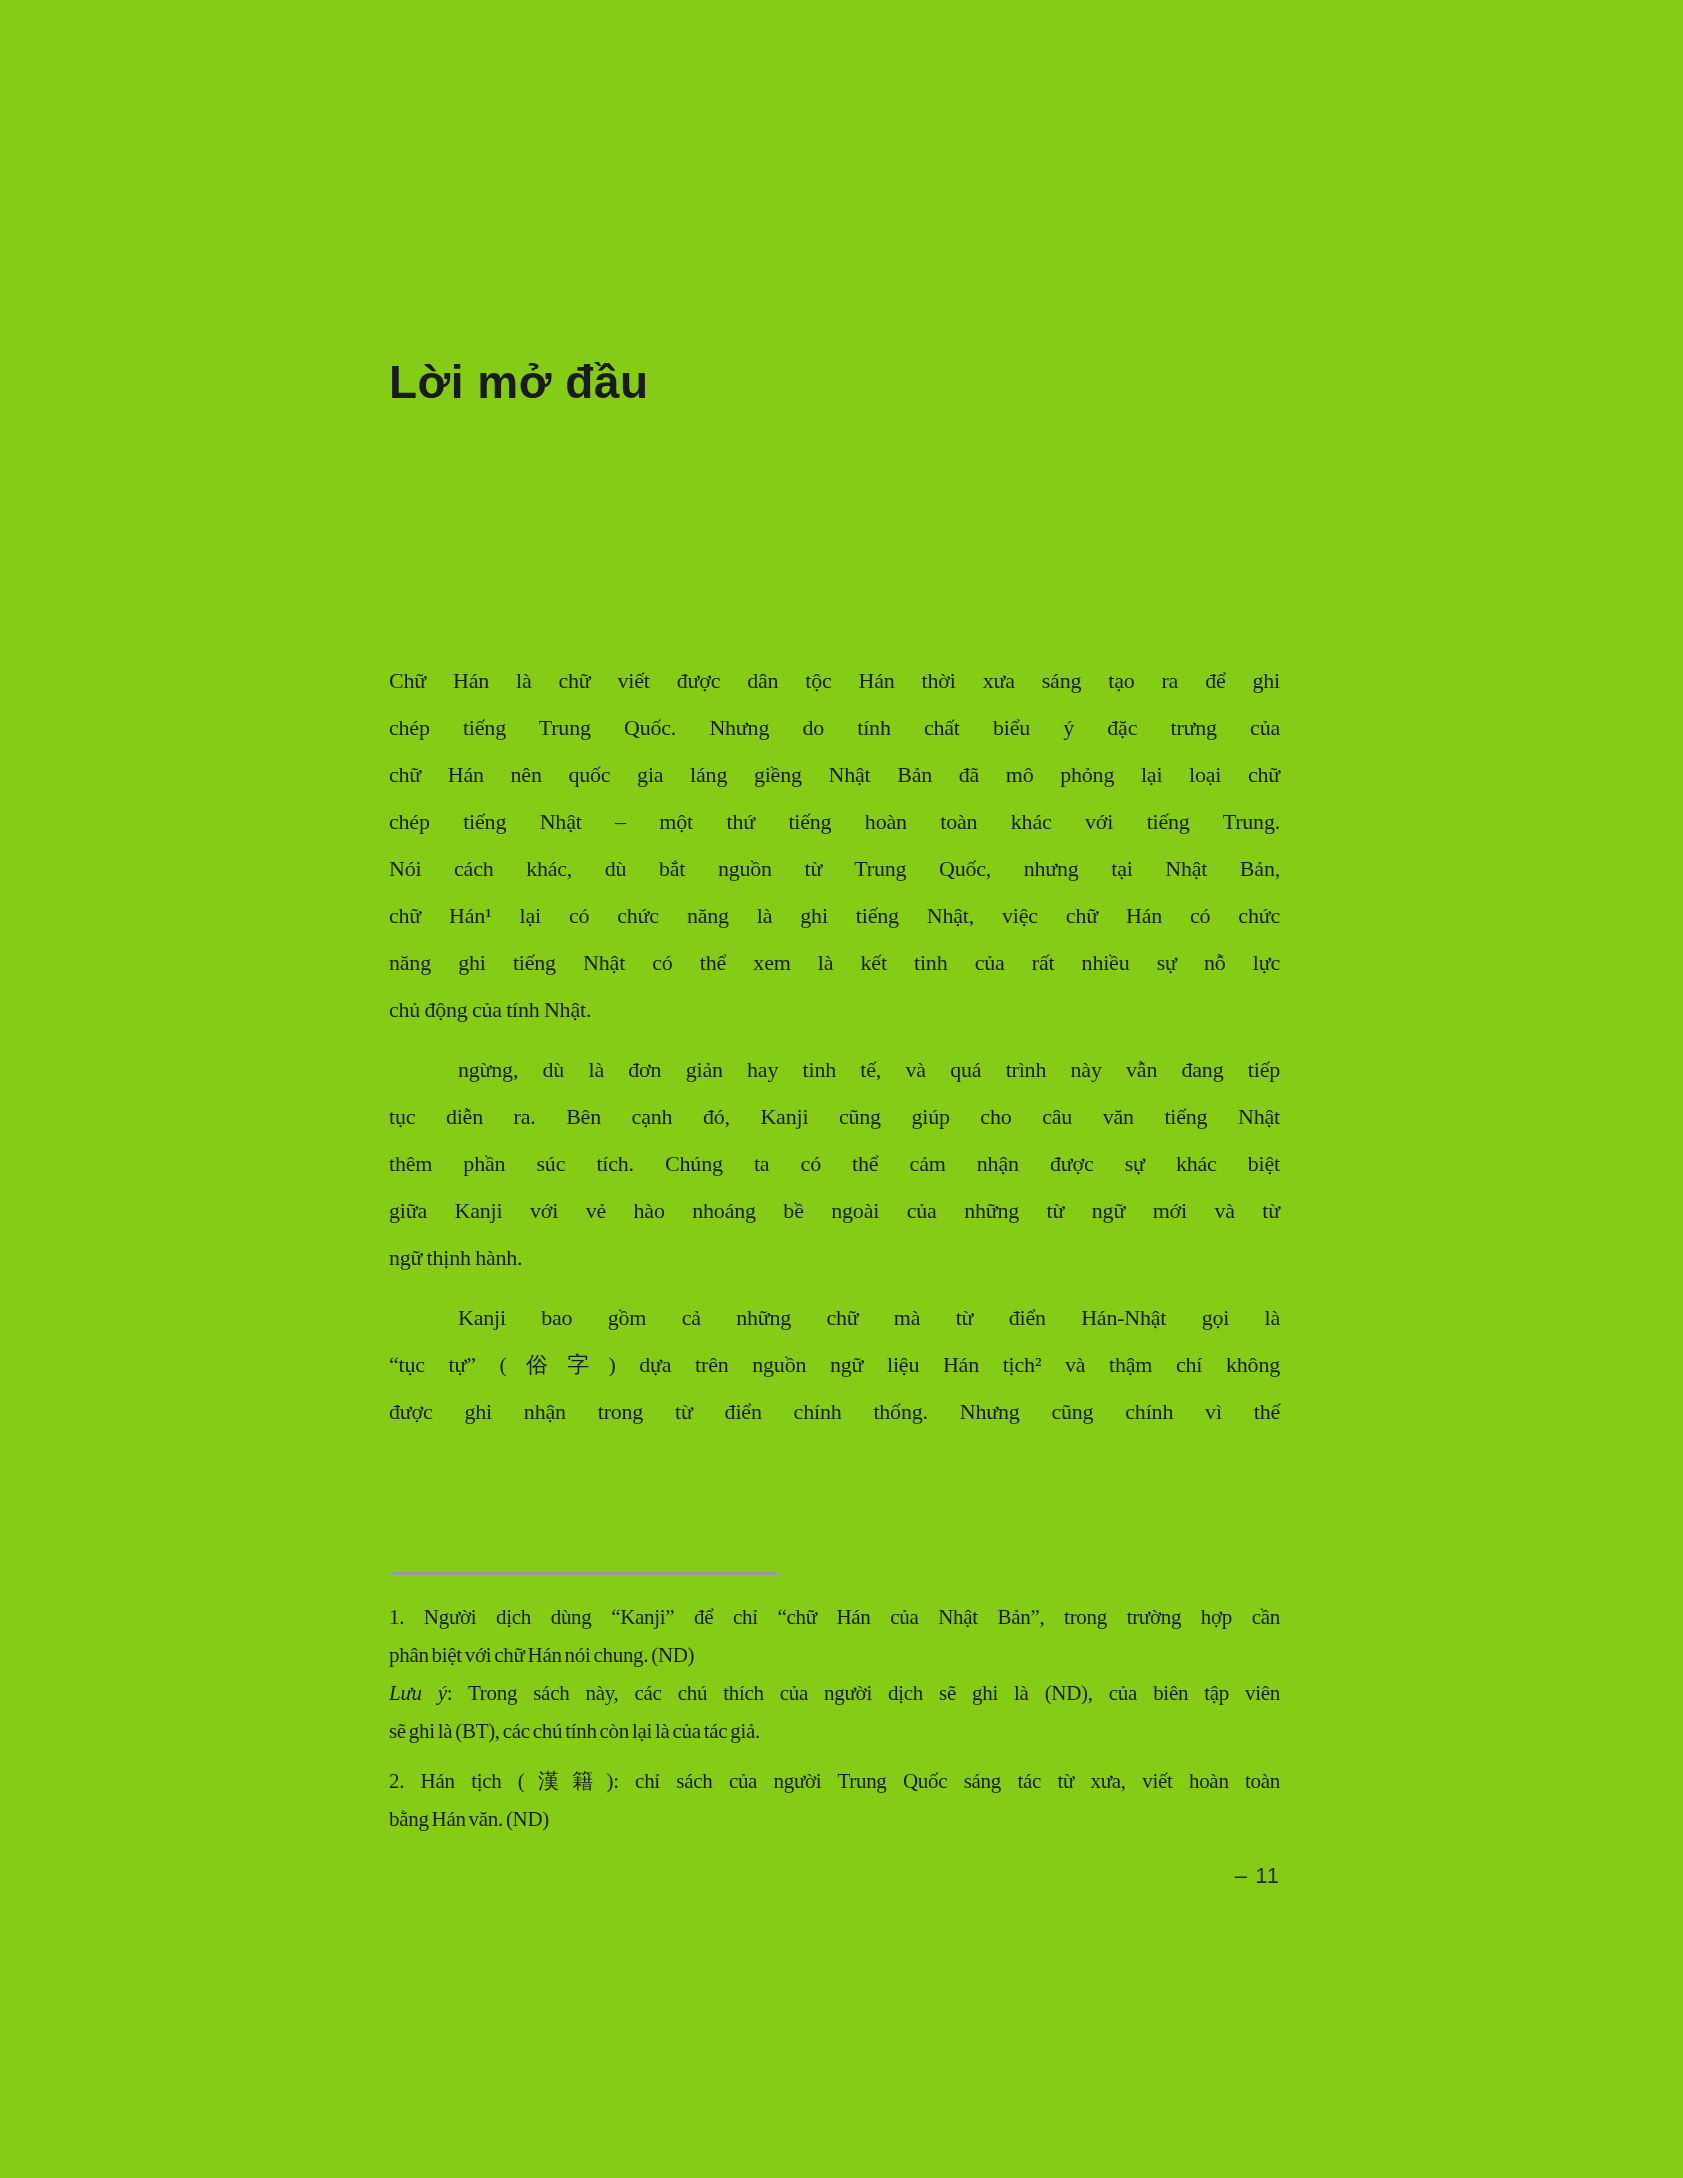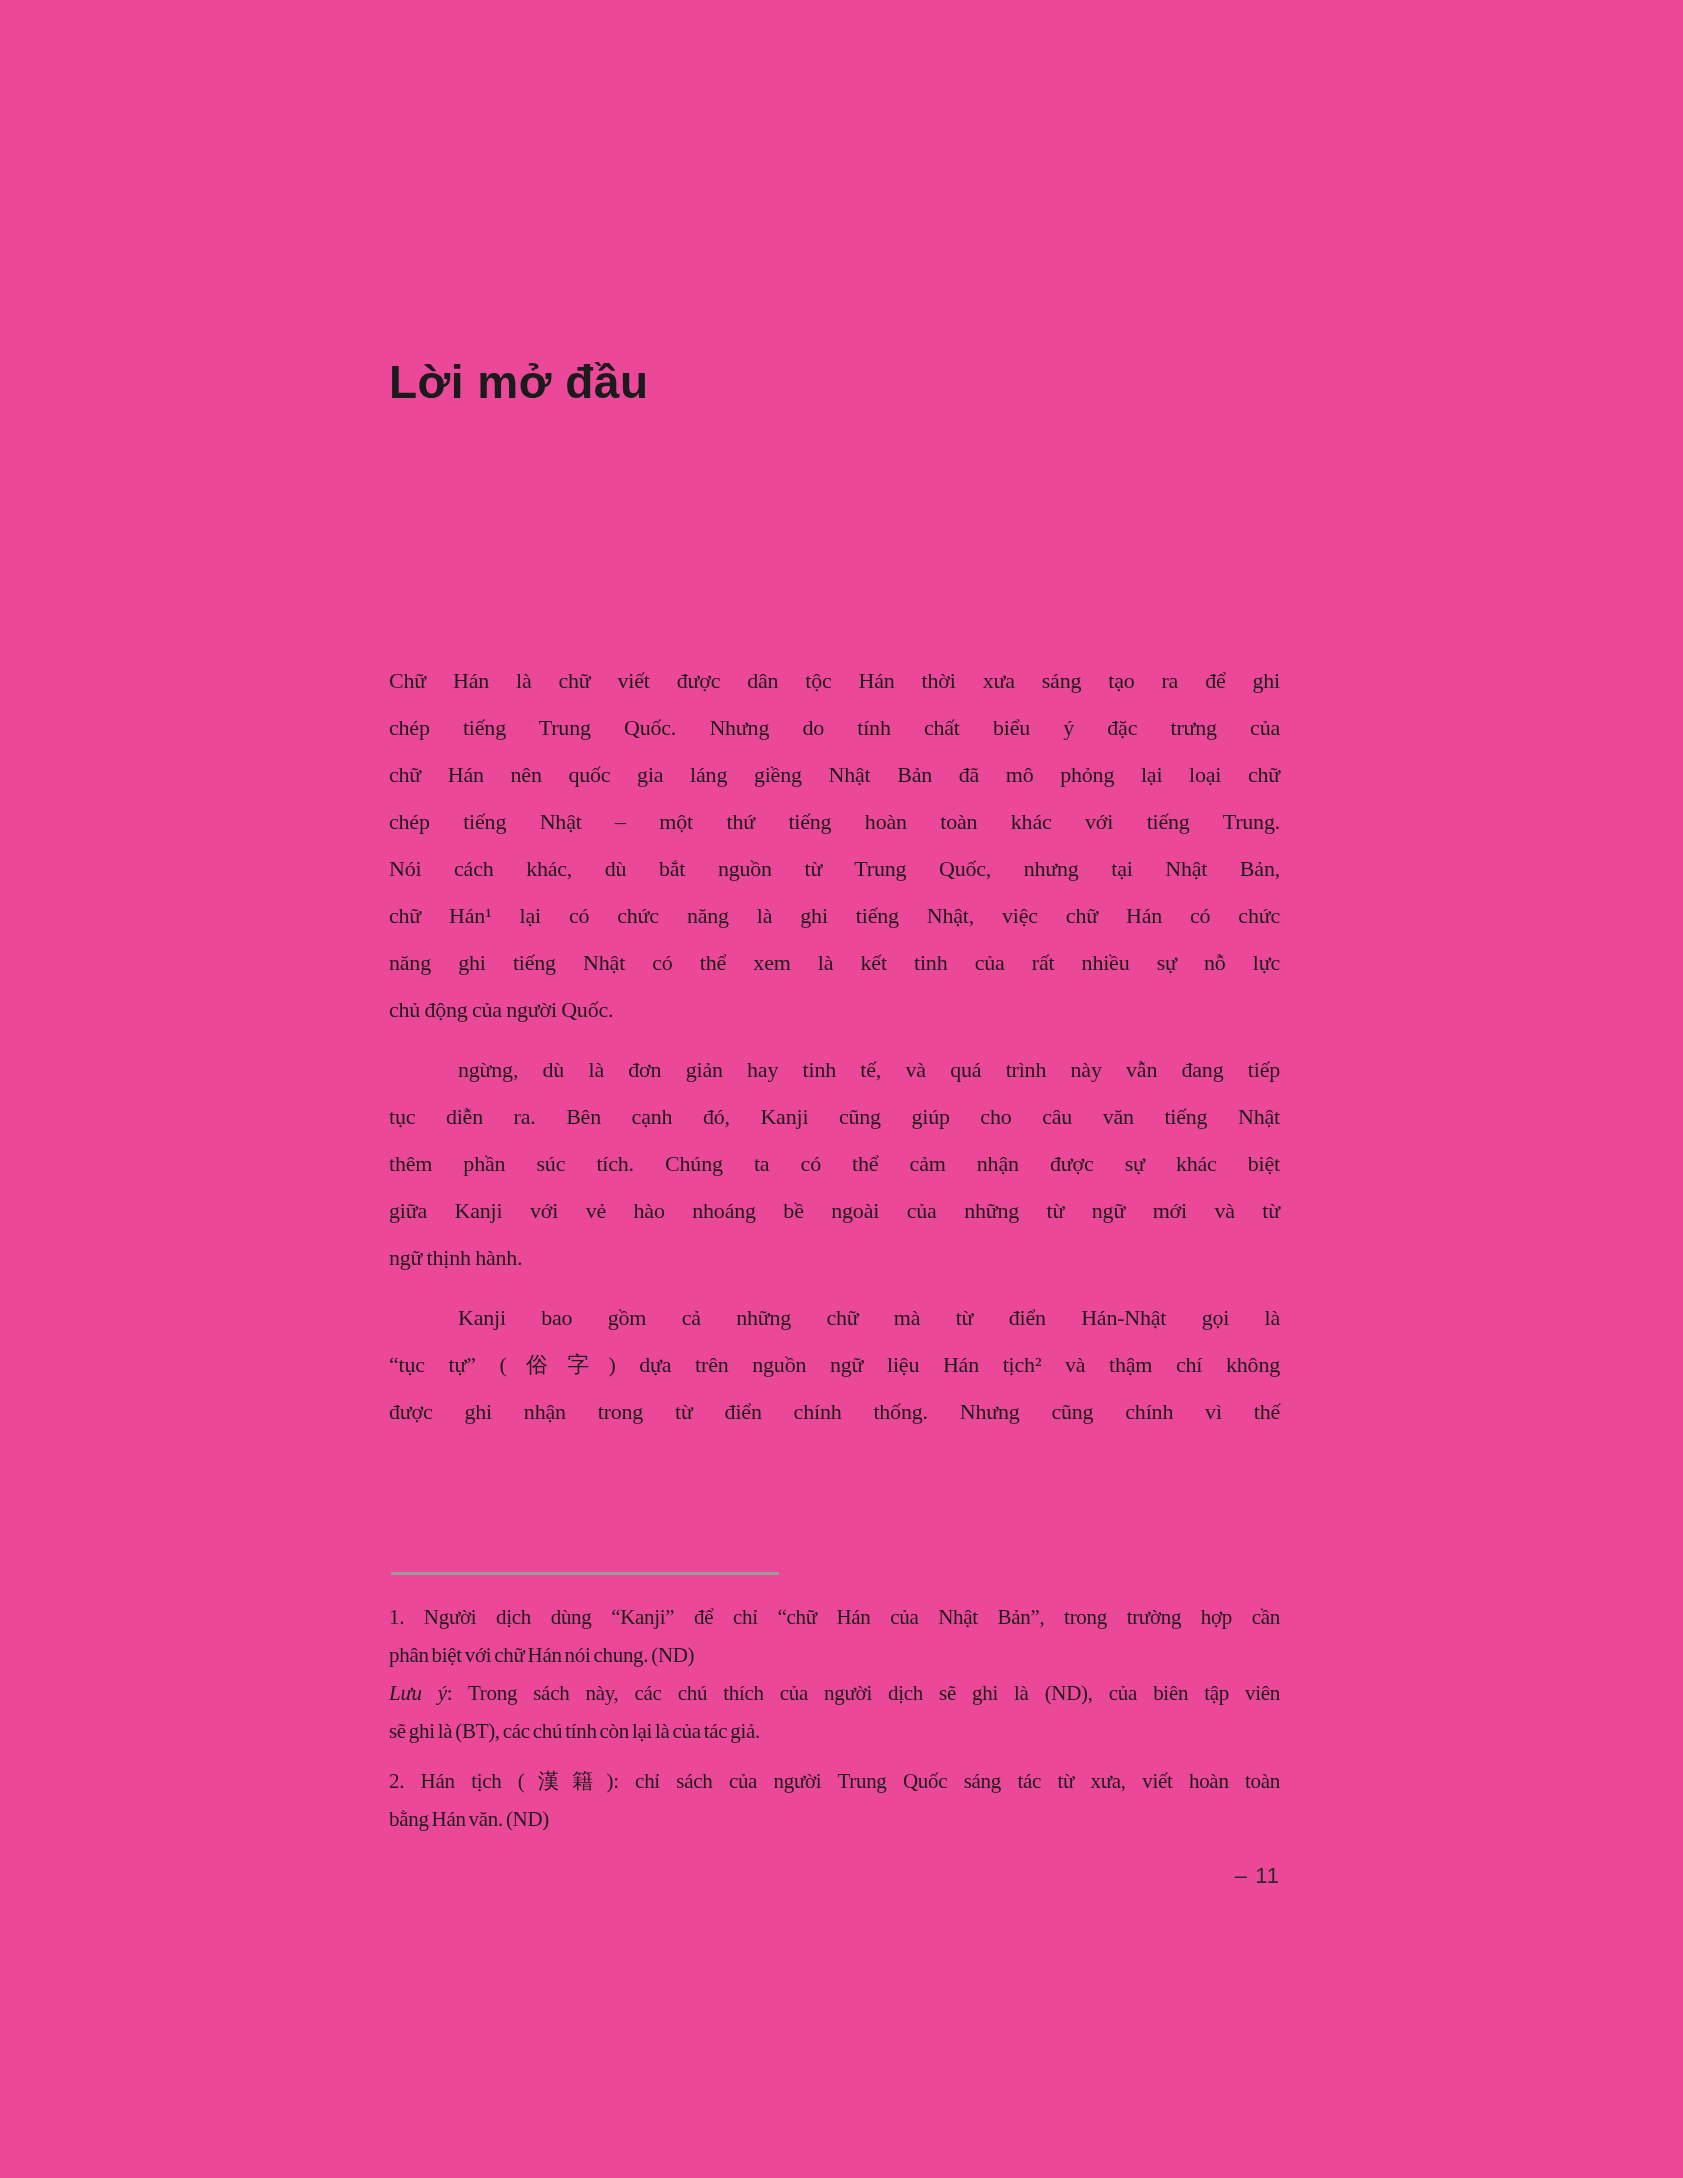--- a/index.html
+++ b/index.html
@@ -1,20 +1,20 @@
 <!DOCTYPE html>
 <html lang="vi"><head>
 <meta charset="utf-8">
 <style>
   html, body { margin: 0; padding: 0; background: #e8e8e8; }
   .page {
     position: relative;
     width: 1683px;
     height: 2178px;
-    background: #ec4899;
+    background: #84cc16;
     margin: 0 auto;
     overflow: hidden;
     font-family: "Liberation Serif", "DejaVu Serif", serif;
     color: #1c1c1c;
   }
   .page-title {
     position: absolute;
     left: 389px;
     top: 356px;
     margin: 0;
@@ -86,21 +86,21 @@
   <div class="body-text">
 
     <div class="para">
       <div class="line">Chữ Hán là chữ viết được dân tộc Hán thời xưa sáng tạo ra để ghi</div>
       <div class="line">chép tiếng Trung Quốc. Nhưng do tính chất biểu ý đặc trưng của</div>
       <div class="line">chữ Hán nên quốc gia láng giềng Nhật Bản đã mô phỏng lại loại chữ</div>
       <div class="line">chép tiếng Nhật – một thứ tiếng hoàn toàn khác với tiếng Trung.</div>
       <div class="line">Nói cách khác, dù bắt nguồn từ Trung Quốc, nhưng tại Nhật Bản,</div>
       <div class="line">chữ Hán¹ lại có chức năng là ghi tiếng Nhật, việc chữ Hán có chức</div>
       <div class="line">năng ghi tiếng Nhật có thể xem là kết tinh của rất nhiều sự nỗ lực</div>
-      <div class="line ragged">chủ động của người Quốc.</div>
+      <div class="line ragged">chủ động của tính Nhật.</div>
     </div>
 
     <div class="para indent">
       <div class="line">ngừng, dù là đơn giản hay tinh tế, và quá trình này vẫn đang tiếp</div>
       <div class="line">tục diễn ra. Bên cạnh đó, Kanji cũng giúp cho câu văn tiếng Nhật</div>
       <div class="line">thêm phần súc tích. Chúng ta có thể cảm nhận được sự khác biệt</div>
       <div class="line">giữa Kanji với vẻ hào nhoáng bề ngoài của những từ ngữ mới và từ</div>
       <div class="line ragged">ngữ thịnh hành.</div>
     </div>
 

